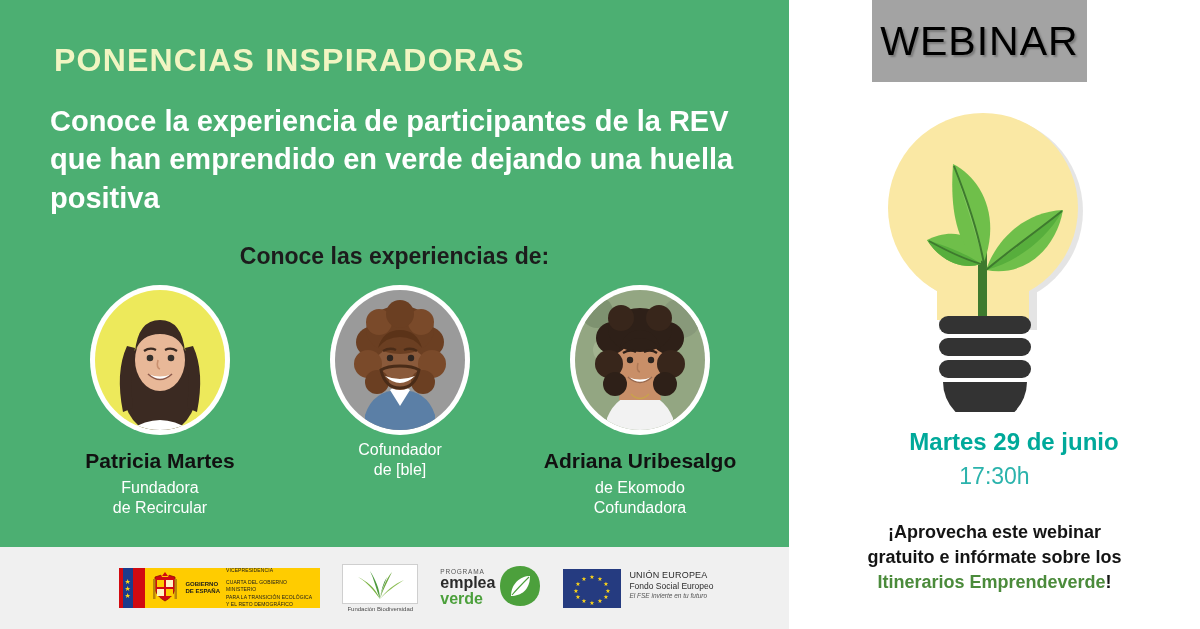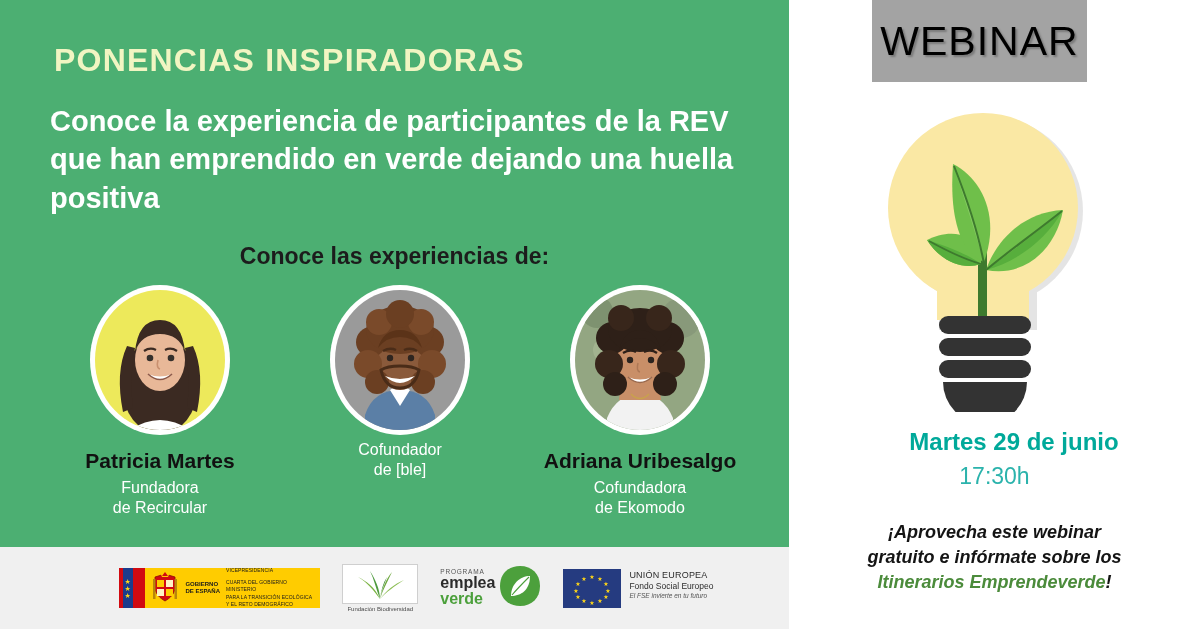--- a/index.html
+++ b/index.html
@@ -204,21 +204,20 @@
     color: #2BB3AC;
   }
   .cta {
     position: absolute;
     left: 18px; top: 520px; width: 375px;
     text-align: center;
     font-size: 18px;
     font-weight: bold;
     line-height: 1.38;
     color: #141414;
-    font-style: italic;
   }
   .cta .hl { color: #4B8B3B; }
 </style>
 </head>
 <body>
 
 <div class="poster">
 
   <div class="green-panel">
 
@@ -319,22 +318,22 @@
               <path d="M69 62 q7 -3 13 1" stroke="#2E2018" stroke-width="2.3" fill="none"></path>
               <path d="M53 87 q12 11 24 0 q-12 5 -24 0z" fill="#ffffff"></path>
               <path d="M53 87 q12 11 24 0" stroke="#9b6a4e" stroke-width="1.5" fill="none"></path>
               <path d="M63 73 q-2 8 2 9" stroke="#ad7856" stroke-width="1.5" fill="none"></path>
               <path d="M56 104 q9 9 18 0" stroke="#C9A24B" stroke-width="1.4" fill="none"></path>
             </svg>
           </div>
         </div>
         <div class="speaker-name">Adriana Uribesalgo</div>
         <div class="speaker-role">
+          <div>de Ekomodo</div>
           <div>Cofundadora</div>
-          <div>de Ekomodo</div>
         </div>
       </div>
 
     </div>
   </div>
 
   <div class="footer-bar">
 
     <div class="logo-gob">
       <div class="gob-flag">

